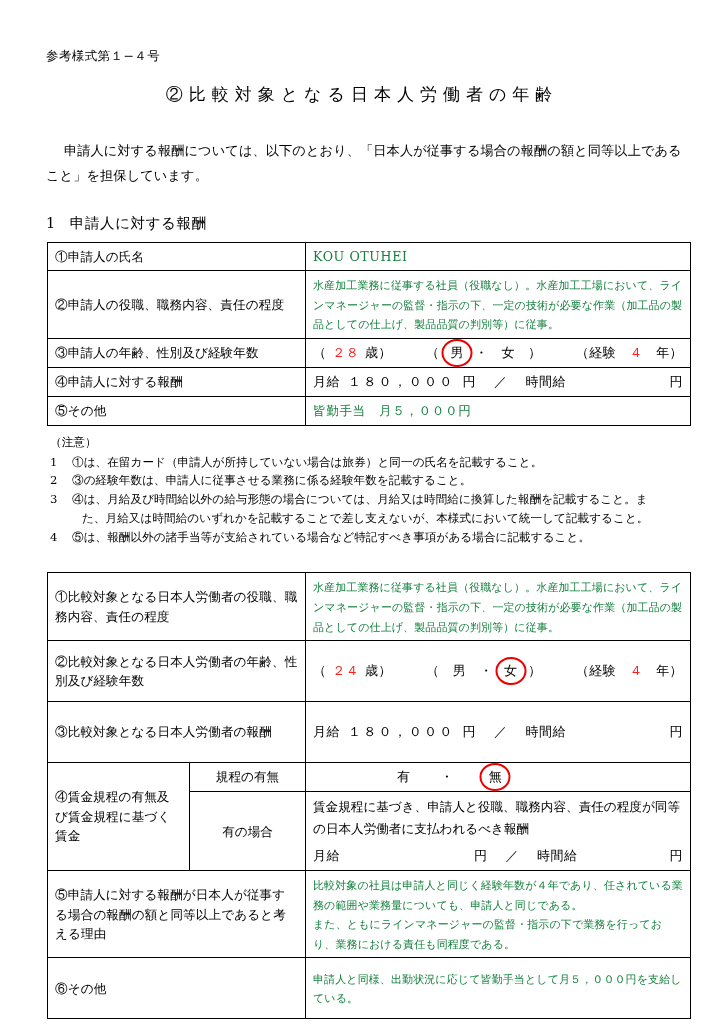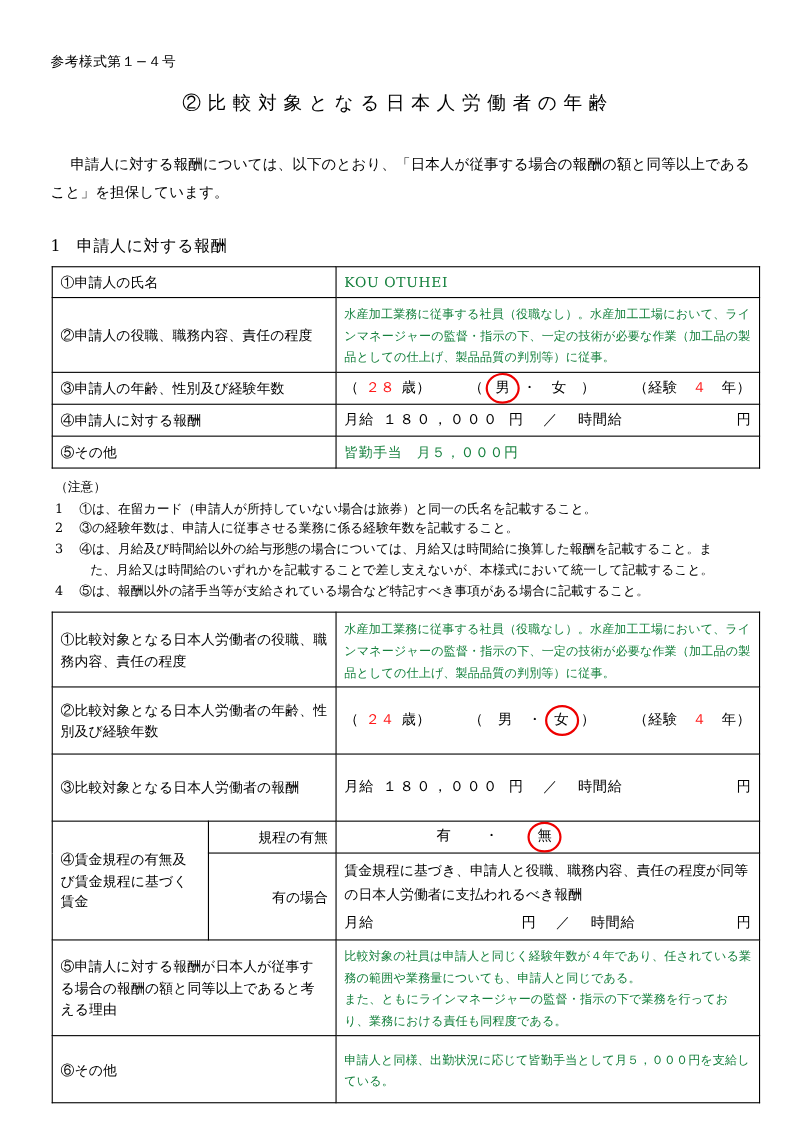--- a/index.html
+++ b/index.html
@@ -131,37 +131,37 @@
     color: #000000;
     letter-spacing: 2.2px;
     padding: 0 8px;
   }
   .pay-line .tail { margin-left: auto; }
 
   
   .notes {
     font-size: 11.6px;
     line-height: 1.62;
-    margin: 7px 0 0 4px;
+    margin: 7px 0 16px 4px;
     letter-spacing: 0.05px;
   }
   .notes .note-title { margin-bottom: 1px; }
   .note-row {
     display: flex;
     align-items: flex-start;
   }
   .note-row .n {
     width: 22px;
     flex: 0 0 22px;
   }
   .note-row .t { flex: 1 1 auto; }
   .note-row .t .cont { display: block; text-indent: 10px; }
   .gap-c { height: 10px; }
   .centered { text-align: center; }
-  .sub-label { text-align: right; font-size: 12.6px; }
+  .sub-label { text-align: center; font-size: 12.6px; }
 </style>
 </head>
 <body>
 
 <div class="page">
 
   <div class="form-no">参考様式第１−４号</div>
   <div class="doc-title">②比較対象となる日本人労働者の年齢</div>
   <p class="lead">申請人に対する報酬については、以下のとおり、「日本人が従事する場合の報酬の額と同等以上であること」を担保しています。</p>
 

